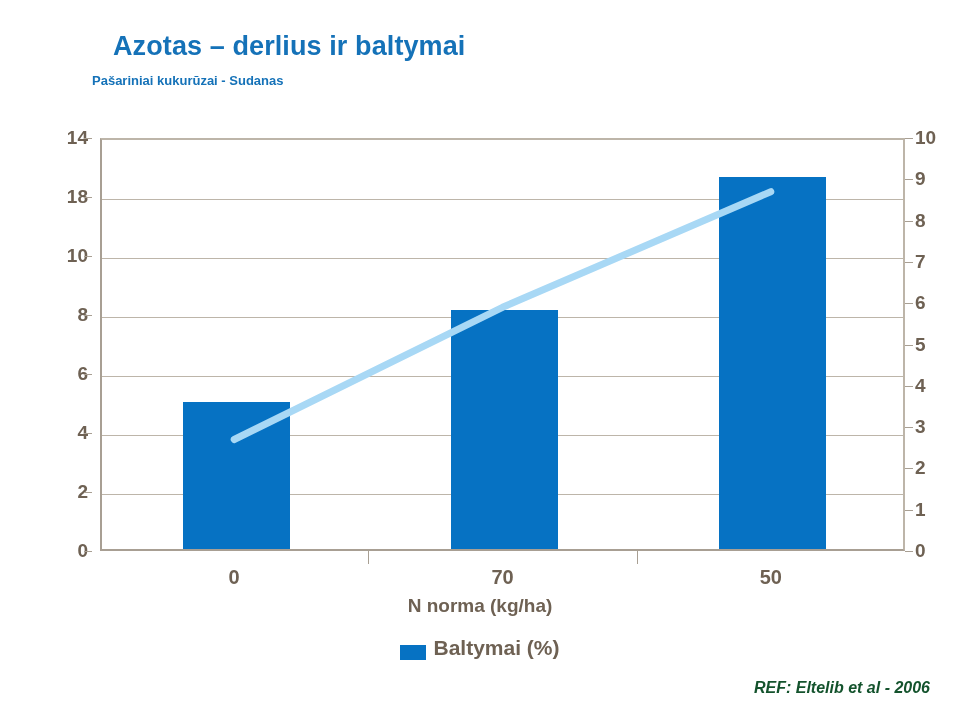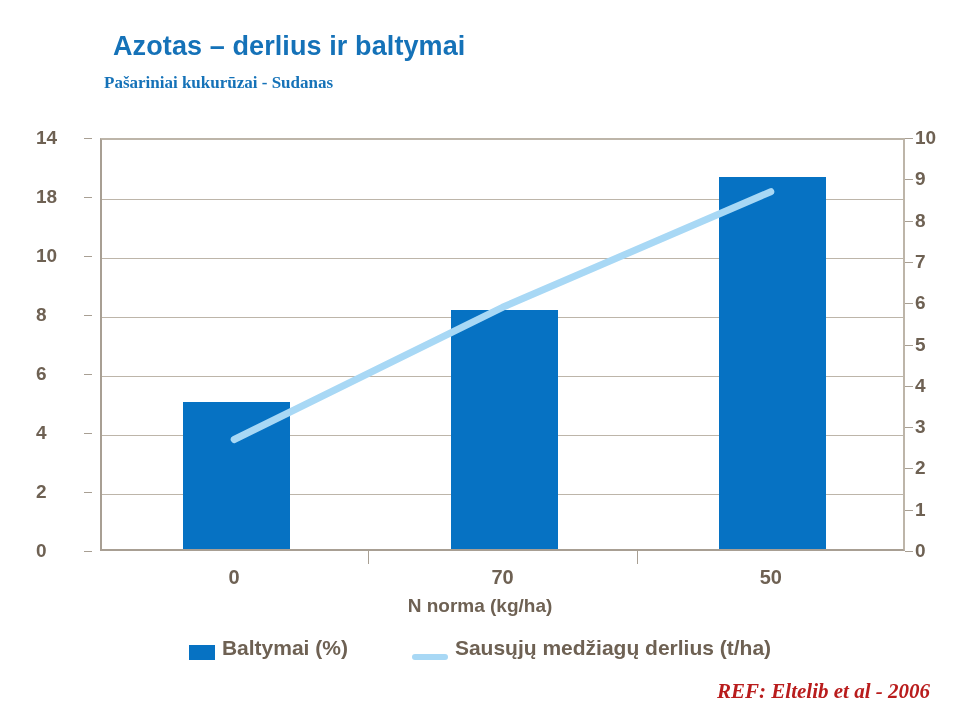--- a/index.html
+++ b/index.html
@@ -22,27 +22,26 @@
     top: 31px;
     font-size: 27px;
     font-weight: bold;
     color: #1572b8;
     letter-spacing: 0.1px;
     white-space: nowrap;
     margin-left: 13px;
   }
   #chart-subtitle {
     position: absolute;
-    left: 104px;
+    left: 92px;
     top: 73px;
-    font-size: 17px;
+    font-size: 13px;
     font-weight: bold;
     color: #1572b8;
     white-space: nowrap;
-    font-family: Liberation Serif, serif;
   }
 
   
   #plot-frame {
     position: absolute;
     left: 100px;
     top: 138px;
     width: 805px;
     height: 413px;
     border-left: 2px solid #a89f93;
@@ -58,21 +57,21 @@
     width: 100%;
     height: 1px;
     background: #bdb5a9;
   }
 
   
   .ylabel-left {
     position: absolute;
     right: 0;
     width: 52px;
-    text-align: left;
+    text-align: right;
     font-size: 19px;
     font-weight: bold;
     color: #6e6153;
     transform: translateY(-50%);
   }
   #y-axis-left {
     position: absolute;
     left: 28px;
     top: 138px;
     width: 60px;
@@ -195,26 +194,25 @@
     font-weight: bold;
     color: #6e6153;
     white-space: nowrap;
   }
 
   
   #footer-ref {
     position: absolute;
     right: 30px;
     top: 679px;
-    font-size: 21px;
+    font-size: 16px;
     font-weight: bold;
     font-style: italic;
-    color: #b91c1c;
+    color: #14532d;
     white-space: nowrap;
-    font-family: Liberation Serif, serif;
   }
 </style>
 </head>
 <body>
 
 <div id="chart-title">Azotas – derlius ir baltymai</div>
 
 <div id="chart-subtitle">Pašariniai kukurūzai - Sudanas</div>
 
 <div id="y-axis-left">
@@ -288,19 +286,15 @@
     <div class="xtick" style="left: 536.667px;"></div>
     <div class="xlabel" style="left: 625.833px;">50</div>
   </div>
 <div id="x-axis-title">N norma (kg/ha)</div>
 
 <div id="legend">
   <div class="legend-item">
     <span class="legend-swatch-bar"></span>
     <span class="legend-text">Baltymai (%)</span>
   </div>
-  <div class="legend-item">
-    <span class="legend-swatch-line"></span>
-    <span class="legend-text">Sausųjų medžiagų derlius (t/ha)</span>
-  </div>
 </div>
 
 <div id="footer-ref">REF:  Eltelib et al - 2006</div>
 
 </body></html>

